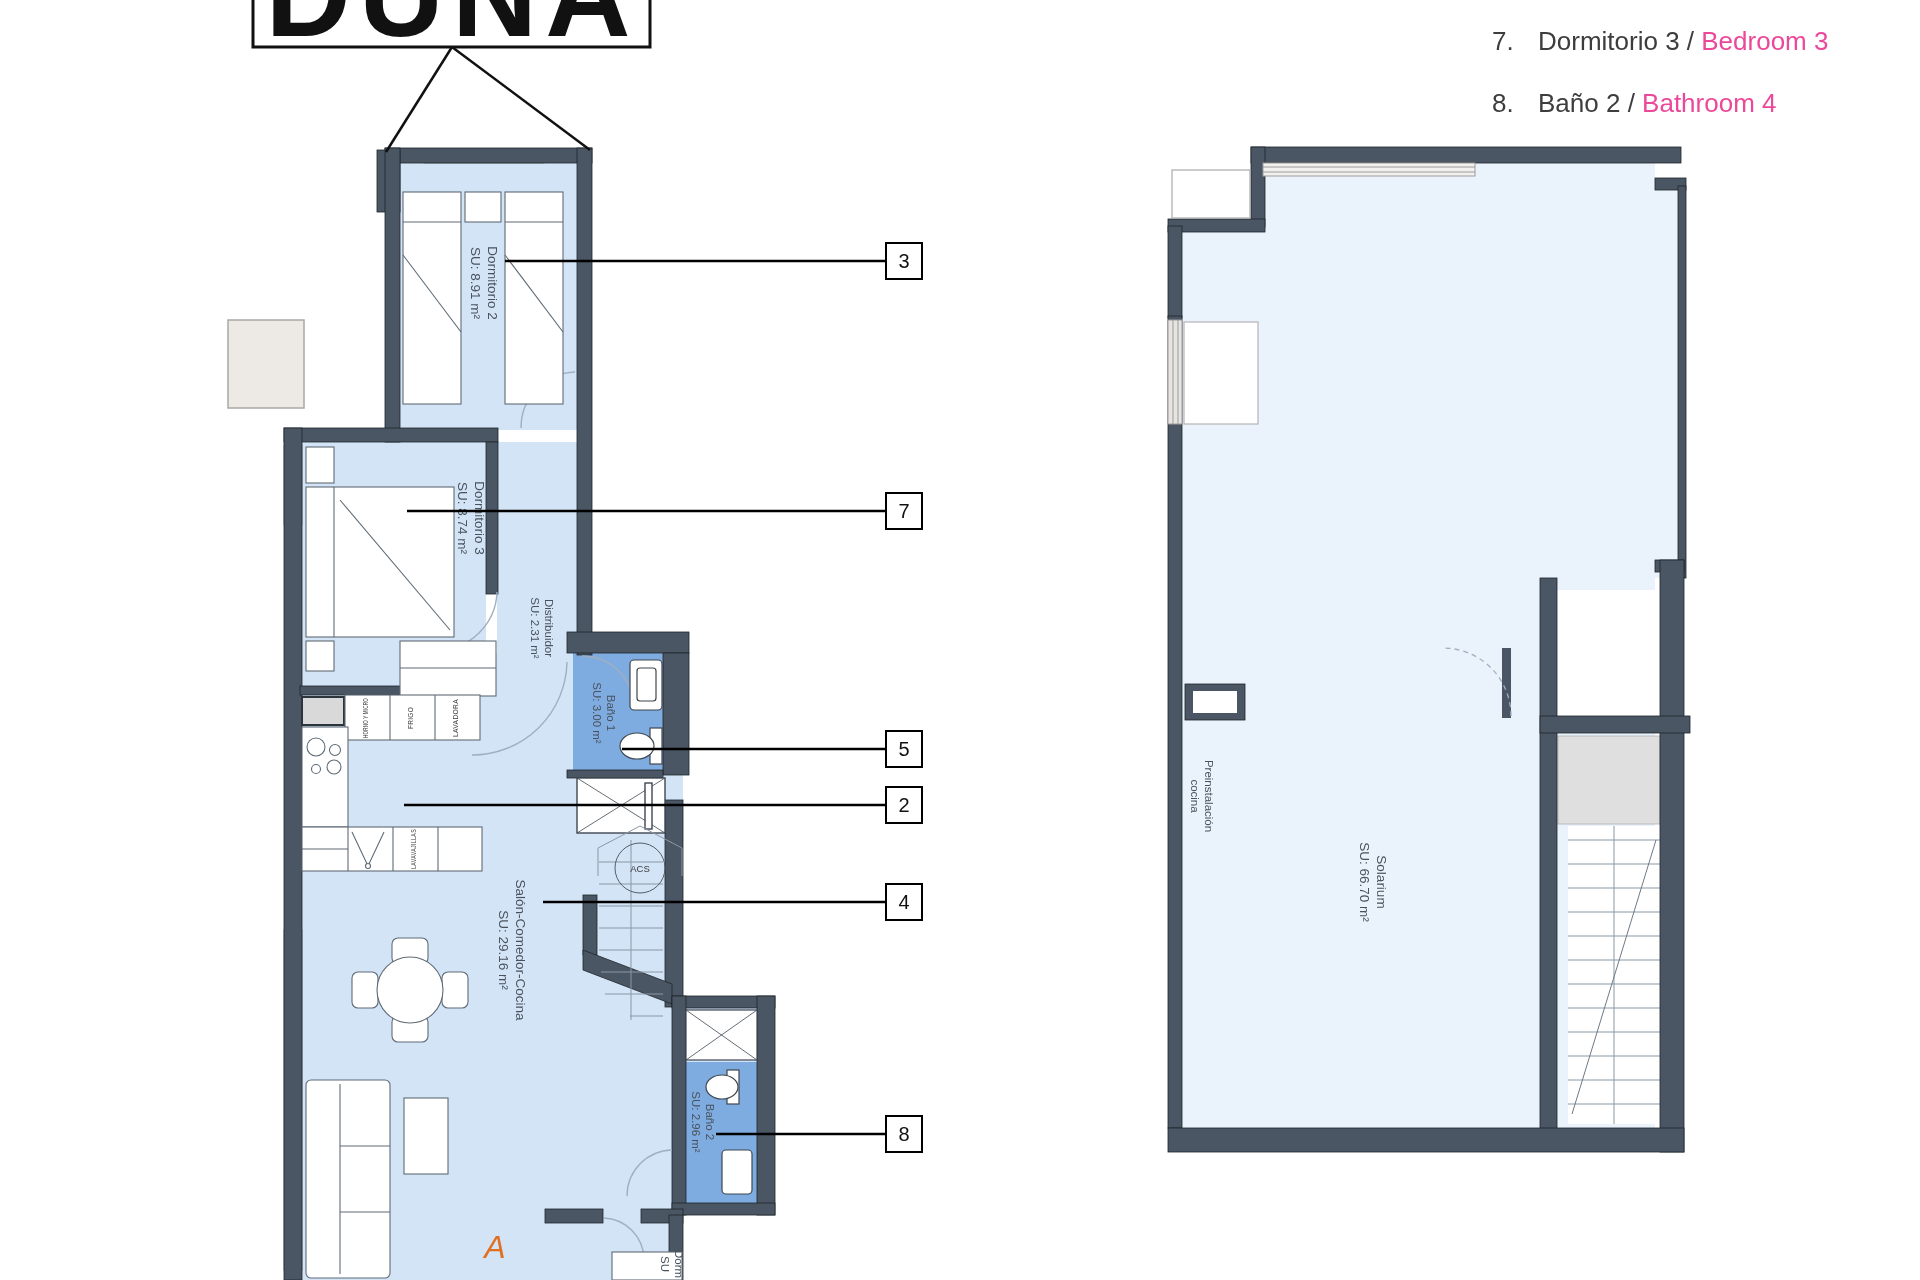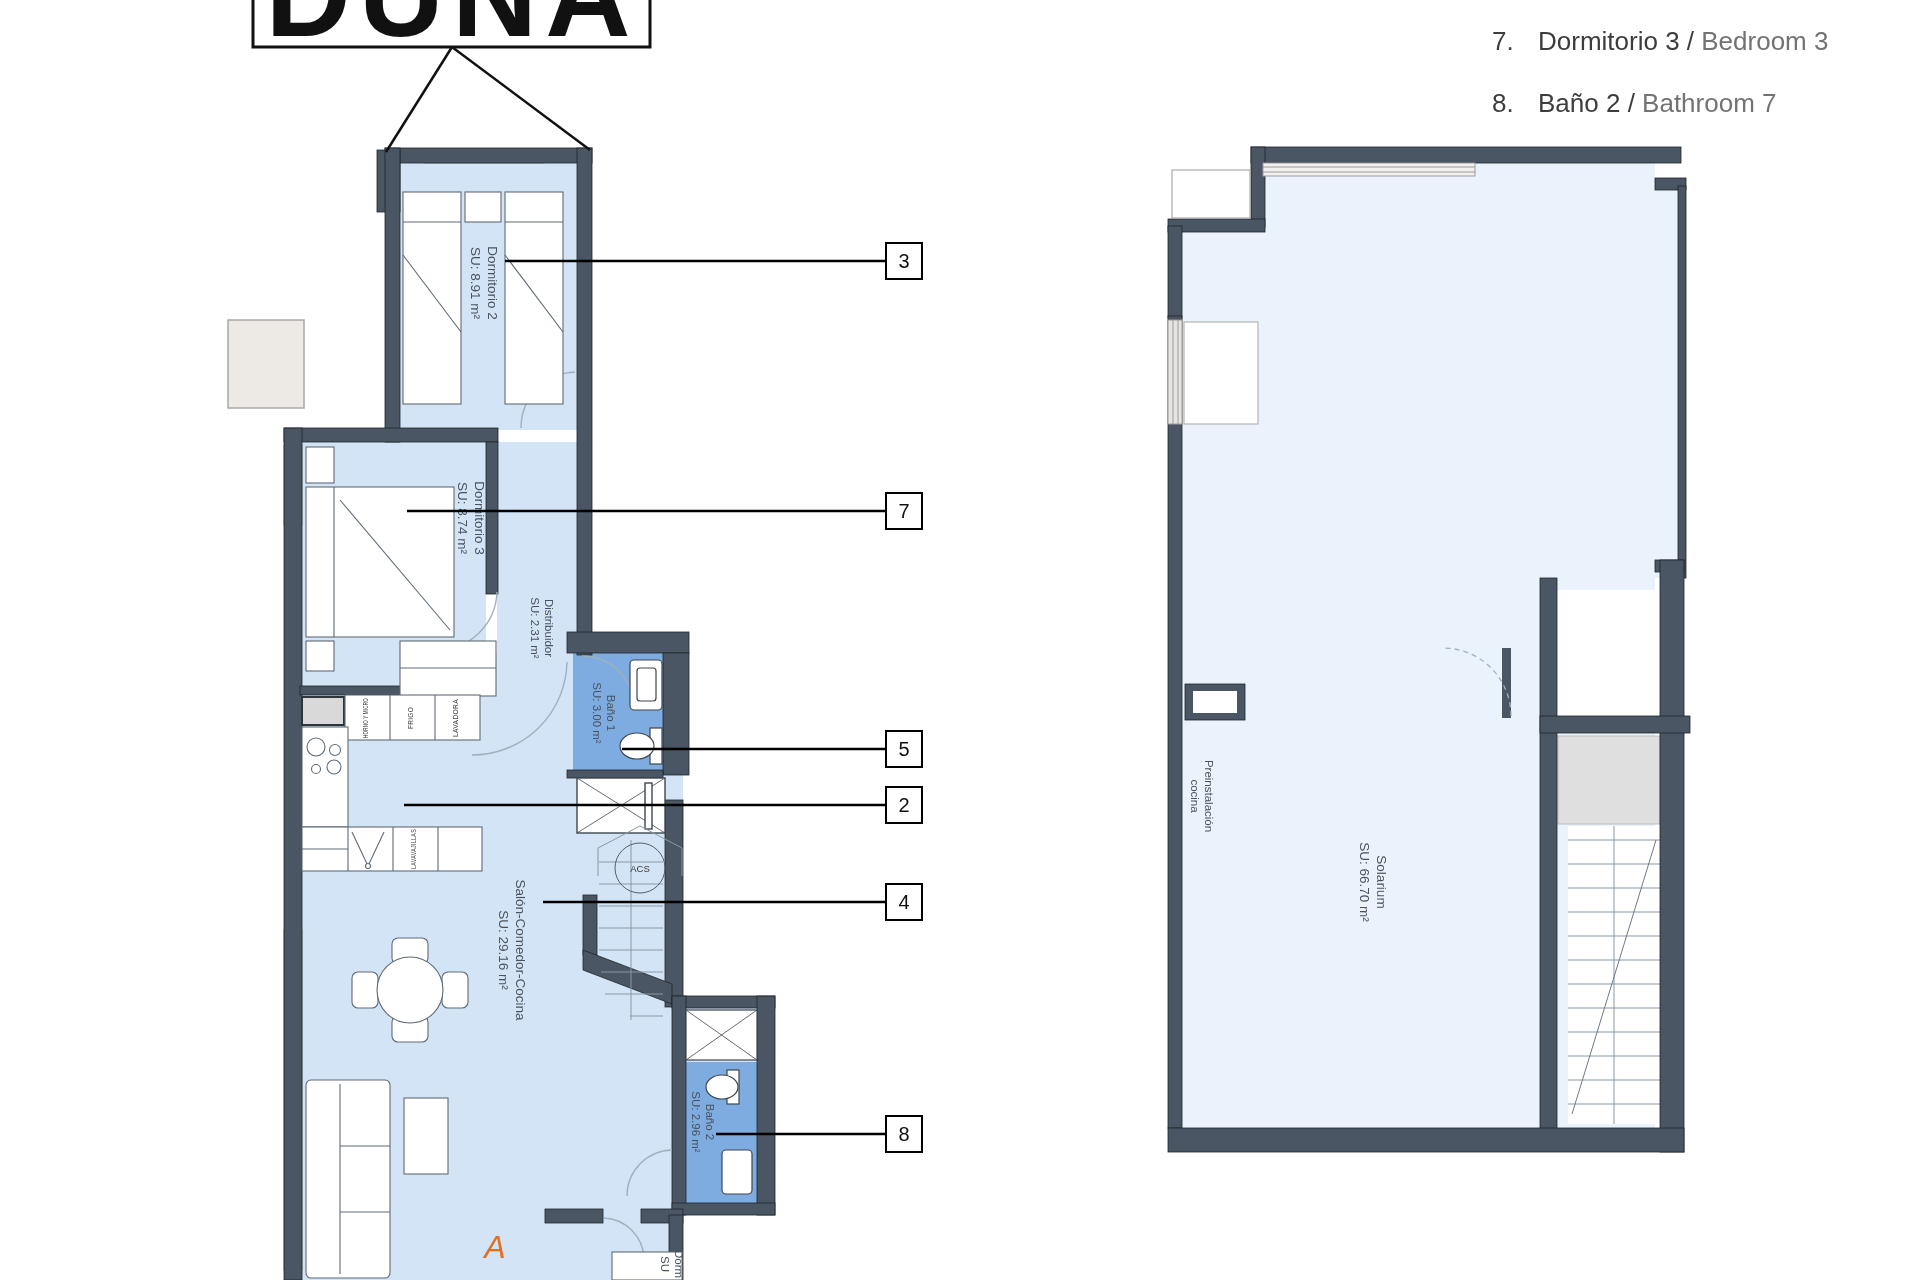--- a/index.html
+++ b/index.html
@@ -5,21 +5,21 @@
   html,body{margin:0;padding:0;background:#ffffff;}
   body{width:1920px;height:1280px;overflow:hidden;position:relative;
        font-family:"Liberation Sans", sans-serif;}
   svg text{font-family:"Liberation Sans", sans-serif;}
   .rmlabel{fill:#49525c;font-size:13.5px;text-anchor:middle;}
   .rmsmall{fill:#49525c;font-size:11.5px;text-anchor:middle;}
   .applabel{fill:#3a3a3a;font-size:6.5px;text-anchor:middle;letter-spacing:.3px;}
   .legend{position:absolute;left:1492px;top:26px;font-size:26px;color:#3d3d3d;}
   .legend-row{display:flex;align-items:baseline;margin-bottom:31px;white-space:pre;}
   .legend-num{display:inline-block;width:46px;}
-  .legend-en{color:#737373;}
+  .legend-en{color:#ec4899;}
   .callout-num{font-size:20px;fill:#111;text-anchor:middle;font-weight:400;}
 </style>
 </head>
 <body>
 
 
 
 <svg width="1920" height="1280" viewBox="0 0 1920 1280">
 
   <g>
@@ -313,17 +313,17 @@
     <rect x="253" y="-64" width="397" height="111" fill="#ffffff" stroke="#111111" stroke-width="3"></rect>
     <text x="452" y="36" font-size="118" font-weight="bold" letter-spacing="8" text-anchor="middle" fill="#111111">DUNA</text>
     <line x1="452" y1="47" x2="386" y2="152" stroke="#111111" stroke-width="2.5"></line>
     <line x1="452" y1="47" x2="590" y2="150" stroke="#111111" stroke-width="2.5"></line>
   </g>
 </svg>
 
 
 <div class="legend">
   <div class="legend-row"><span class="legend-num">7.</span><span>Dormitorio 3</span><span> / </span><span class="legend-en">Bedroom 3</span></div>
-  <div class="legend-row"><span class="legend-num">8.</span><span>Baño 2</span><span> / </span><span class="legend-en">Bathroom 7</span></div>
+  <div class="legend-row"><span class="legend-num">8.</span><span>Baño 2</span><span> / </span><span class="legend-en">Bathroom 4</span></div>
 </div>
 
 
 
 
 </body></html>

